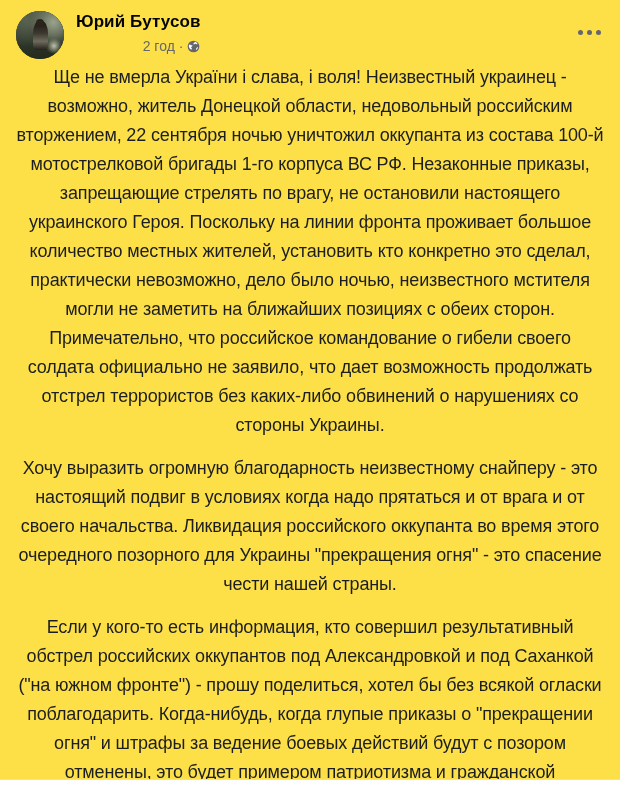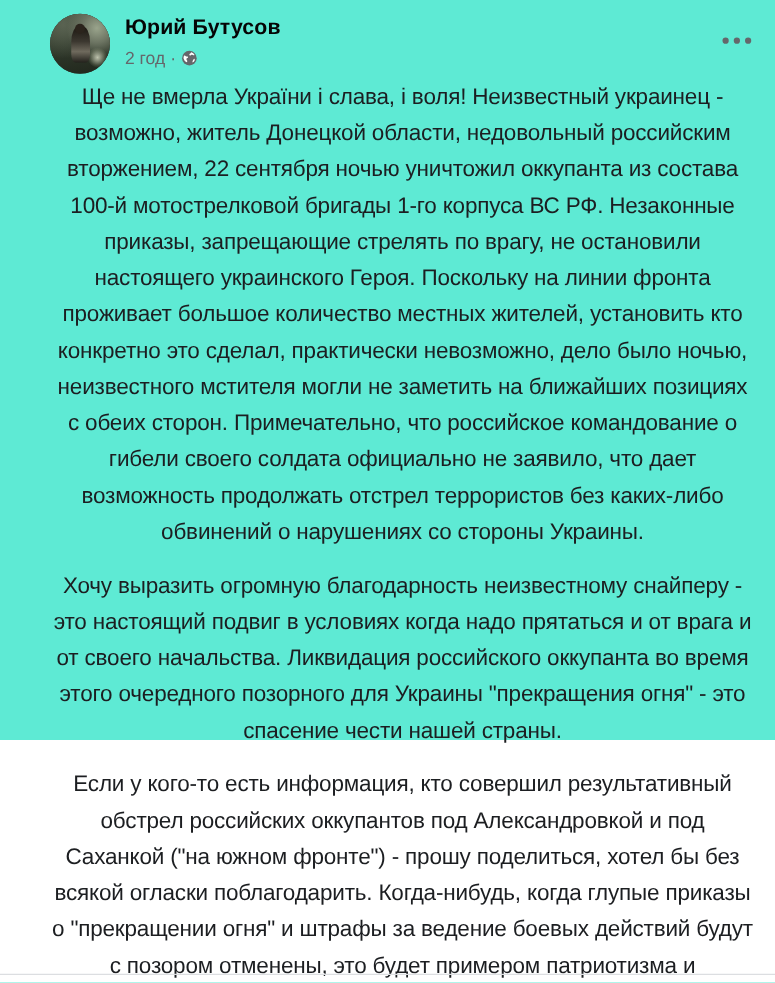--- a/index.html
+++ b/index.html
@@ -11,25 +11,24 @@
     height: 786px;
     background: #ffffff;
     font-family: "Liberation Sans", sans-serif;
     color: #1c1e21;
     overflow: hidden;
     position: relative;
   }
 
   .post {
     width: 620px;
-    height: 592px;
+    height: 786px;
     box-sizing: border-box;
-    background: #5eead4;
-    position: relative;
-    padding-left: 24px;
+    background: #fde047;
+    position: relative;
   }
 
   
   .post-header {
     display: flex;
     align-items: flex-start;
     padding: 11px 14px 0 16px;
     height: 58px;
     box-sizing: border-box;
     position: relative;
@@ -98,20 +97,21 @@
     letter-spacing: 0.1px;
   }
 
   .meta-row {
     display: flex;
     align-items: center;
     margin-top: 6px;
     font-size: 14px;
     line-height: 16px;
     color: #65676b;
+    justify-content: flex-end;
   }
   .meta-time { color: #65676b; }
   .meta-dot {
     margin: 0 4px;
     color: #65676b;
   }
   .globe-icon {
     display: inline-flex;
     width: 13px;
     height: 13px;

